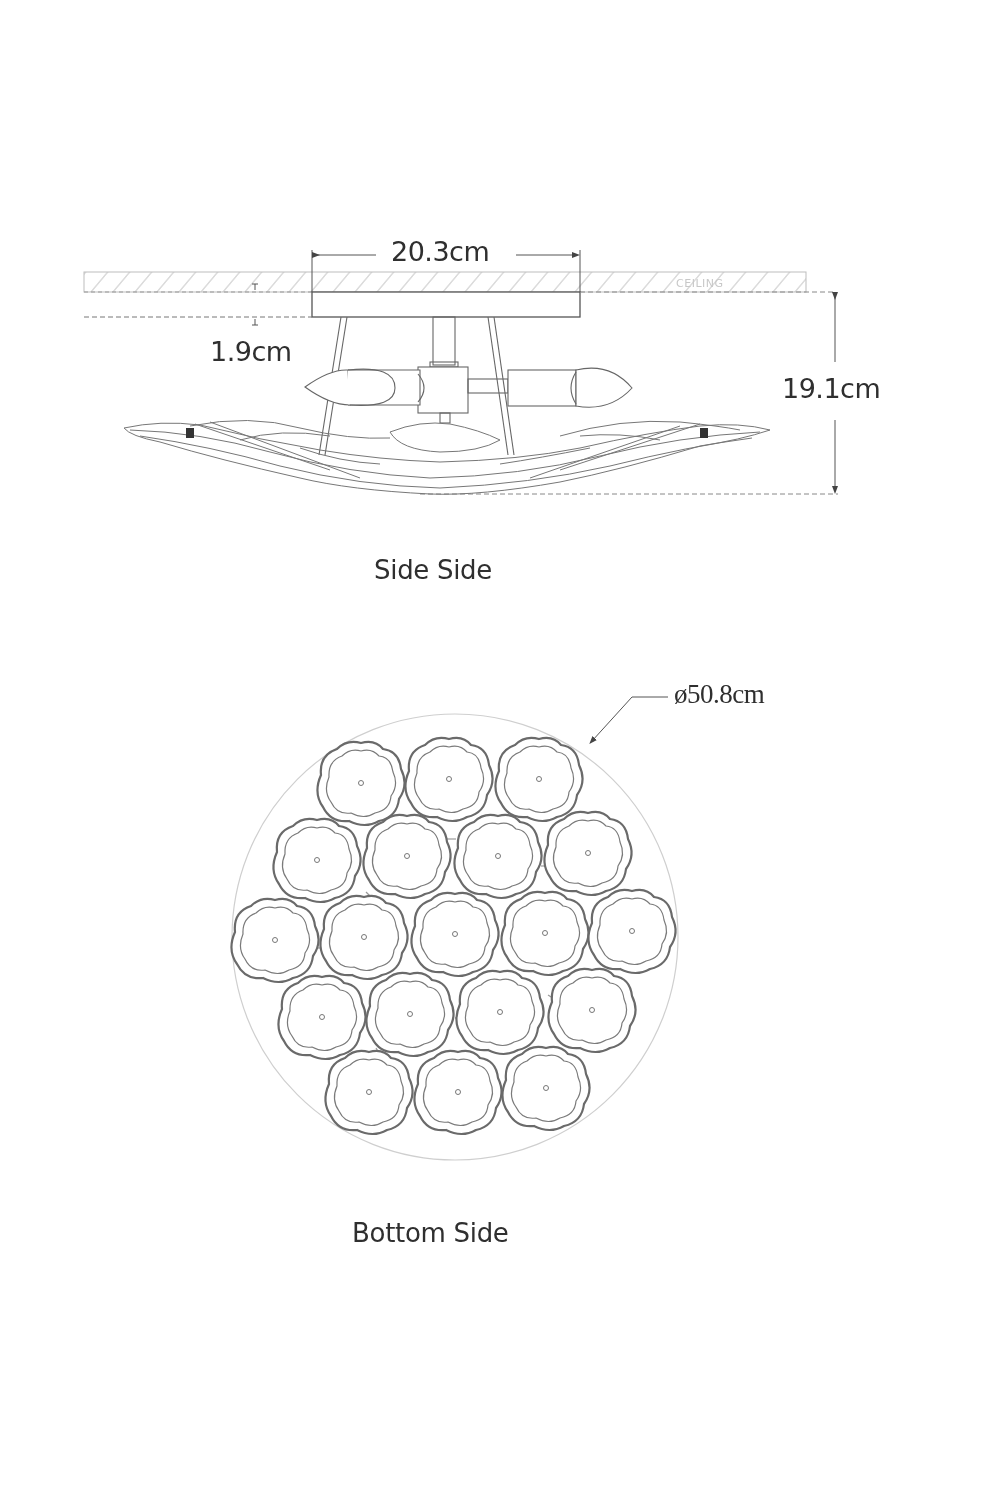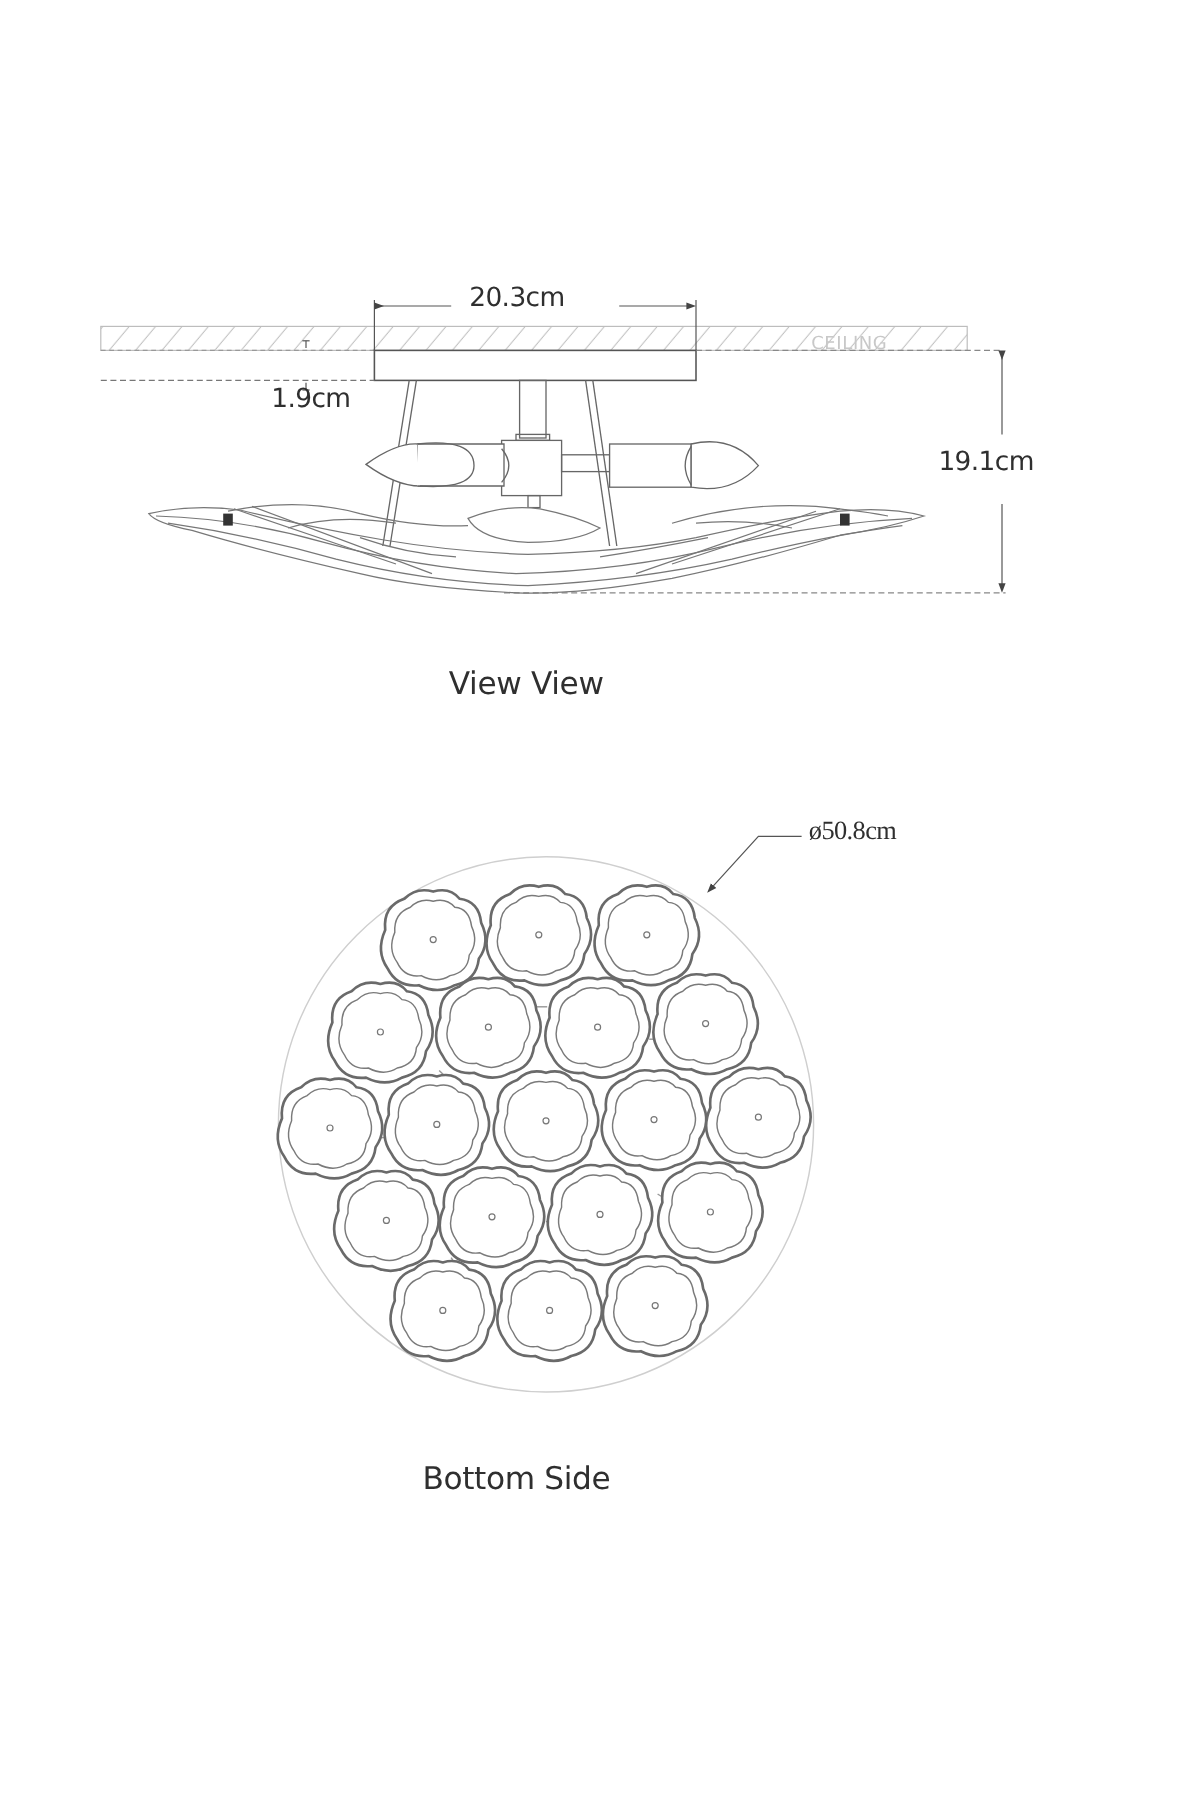--- a/index.html
+++ b/index.html
@@ -1,22 +1,22 @@
 <!DOCTYPE html>
 <html><head>
   <meta charset="utf-8">
   <style>
     html, body { margin: 0; padding: 0; background: #ffffff; }
     body { width: 1000px; height: 1500px; position: relative; overflow: hidden;
            font-family: "DejaVu Sans", sans-serif; color: #333; }
     .canvas { position: absolute; left: 0; top: 0; width: 1000px; height: 1500px; }
     .label { position: absolute; font-family: "DejaVu Sans", sans-serif; color: #2f2f2f; white-space: nowrap; }
-    .dim { font-size: 22px; letter-spacing: -0.5px; }
+    .dim { font-size: 27px; letter-spacing: -0.5px; }
     .caption { font-size: 26px; letter-spacing: -0.3px; }
-    .tiny { font-size: 15px; color: #c8c8c8; letter-spacing: 0.5px; }
+    .tiny { font-size: 11px; color: #c8c8c8; letter-spacing: 0.5px; }
   </style>
 </head>
 <body>
 
 <div class="canvas">
 
   <svg width="1000" height="1500" style="position:absolute;left:0;top:0" xmlns="http://www.w3.org/2000/svg">
     <defs>
       <pattern id="hatch" width="22" height="22" patternUnits="userSpaceOnUse" patternTransform="skewX(-40)">
         <line x1="6" y1="0" x2="6" y2="22" stroke="#c4c4c4" stroke-width="1.2"></line>
@@ -99,23 +99,23 @@
         <path d="M300 448 Q340 462 380 464"></path>
           <path d="M500 464 Q540 458 590 448"></path>
         <rect x="186" y="428" width="8" height="10" fill="#333" stroke="none"></rect>
         <rect x="700" y="428" width="8" height="10" fill="#333" stroke="none"></rect>
       </g>
     </g>
   </svg>
 
   <span class="label tiny" style="left:676px;top:277px;">CEILING</span>
   <span class="label dim" style="left:391px;top:236px;">20.3cm</span>
-  <span class="label dim" style="left:210px;top:320px;margin-left:16px;">1.9cm</span>
+  <span class="label dim" style="left:210px;top:336px;">1.9cm</span>
   <span class="label dim" style="left:782px;top:373px;">19.1cm</span>
-  <span class="label caption" style="left:374px;top:555px;">View View</span>
+  <span class="label caption" style="left:374px;top:555px;">Side Side</span>
 
   <svg width="1000" height="1500" style="position:absolute;left:0;top:0" xmlns="http://www.w3.org/2000/svg">
     <defs>
       <marker id="arr2" markerWidth="8" markerHeight="8" refX="4" refY="4" orient="auto">
         <path d="M0,1 L8,4 L0,7 z" fill="#444"></path>
       </marker>
       <g id="flower">
         <path d="M0,-40 Q14,-44 22,-34 Q38,-32 40,-14 Q48,2 38,16 Q36,34 18,38 Q4,46 -12,38 Q-30,40 -38,24 Q-48,10 -40,-8 Q-42,-28 -24,-34 Q-14,-44 0,-40 Z" fill="#fff" stroke="#6a6a6a" stroke-width="2.2"></path>
         <path d="M0,-32 Q11,-35 18,-27 Q30,-26 32,-11 Q38,2 30,13 Q29,27 14,30 Q3,37 -10,30 Q-24,32 -30,19 Q-38,8 -32,-6 Q-33,-22 -19,-27 Q-11,-35 0,-32 Z" fill="none" stroke="#7a7a7a" stroke-width="1.2"></path>
         <circle cx="0" cy="0" r="2.5" fill="none" stroke="#777" stroke-width="1"></circle>

